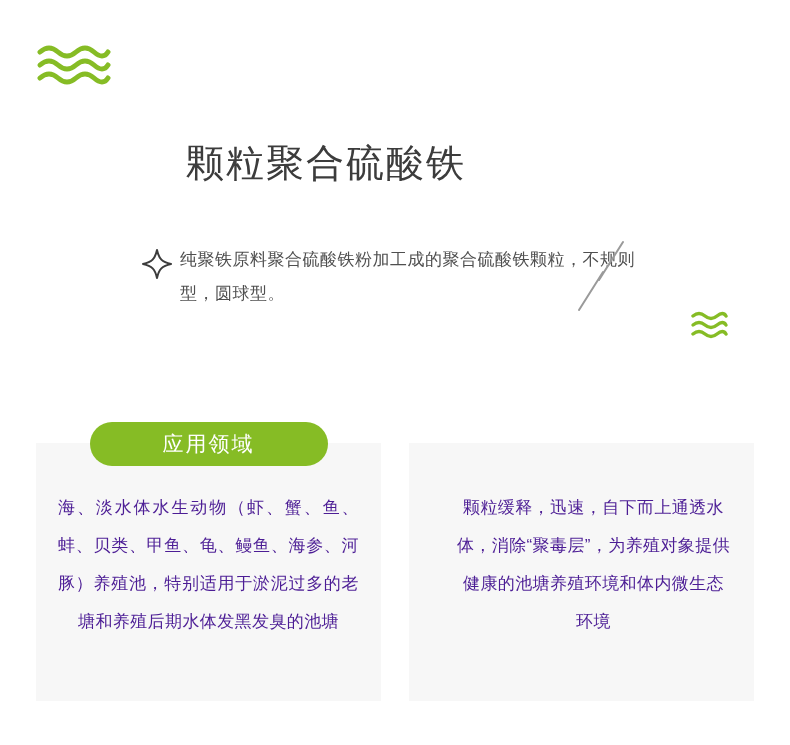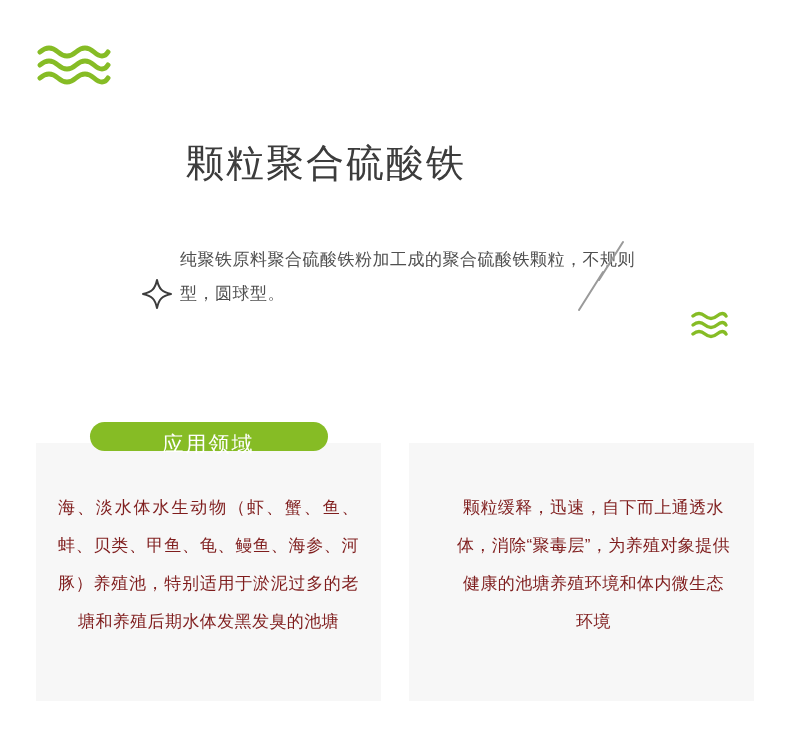--- a/index.html
+++ b/index.html
@@ -43,21 +43,21 @@
     font-weight: normal;
   }
 
   
   .intro {
     position: absolute;
     top: 243px;
     left: 140px;
     width: 520px;
     display: flex;
-    align-items: flex-end;
+    align-items: flex-start;
   }
   .star-icon {
     width: 40px;
     flex: 0 0 40px;
     margin-top: 4px;
     line-height: 0;
   }
   .intro-text {
     flex: 1;
     font-size: 17px;
@@ -89,33 +89,33 @@
     background: #f7f7f7;
     box-sizing: border-box;
     padding: 46px 22px 28px 22px;
   }
   .card-head {
     position: absolute;
     top: -21px;
     left: 50%;
     transform: translateX(-50%);
     width: 238px;
-    height: 29px;
+    height: 44px;
     background: #86bc25;
     border-radius: 22px;
     color: #ffffff;
     font-size: 21px;
     line-height: 44px;
     text-align: center;
     letter-spacing: 2px;
   }
   .card-body {
     font-size: 17px;
     line-height: 38px;
-    color: #7f1d1d;
+    color: #4c1d95;
     text-align: justify;
     text-align-last: center;
     letter-spacing: 0.4px;
   }
   .card-body.center {
     text-align: center;
     text-align-last: center;
     margin-left: 24px;
   }
 </style>

